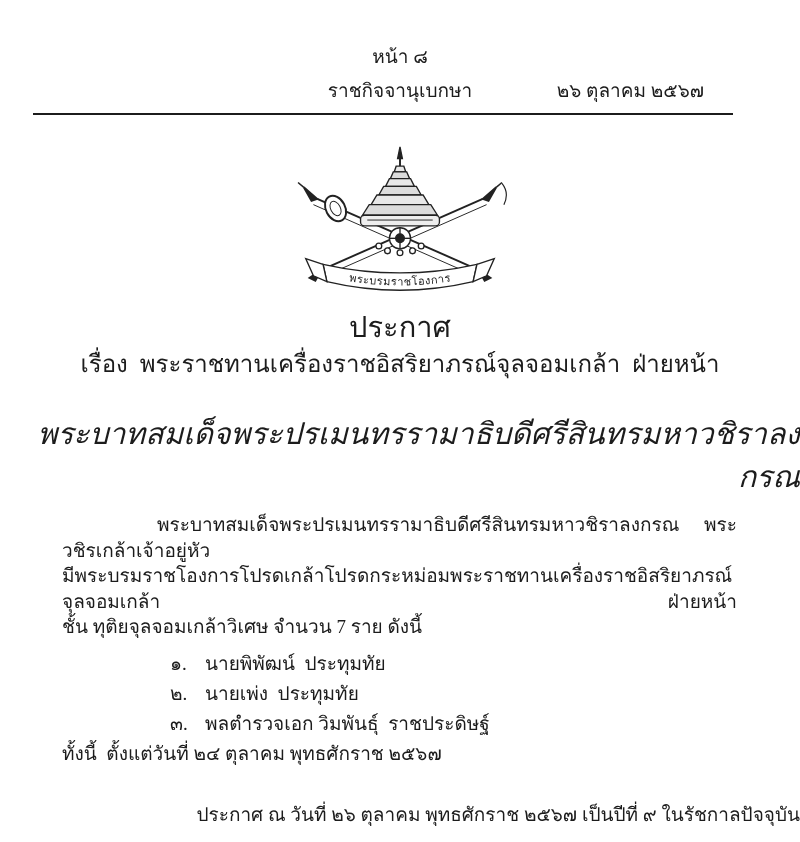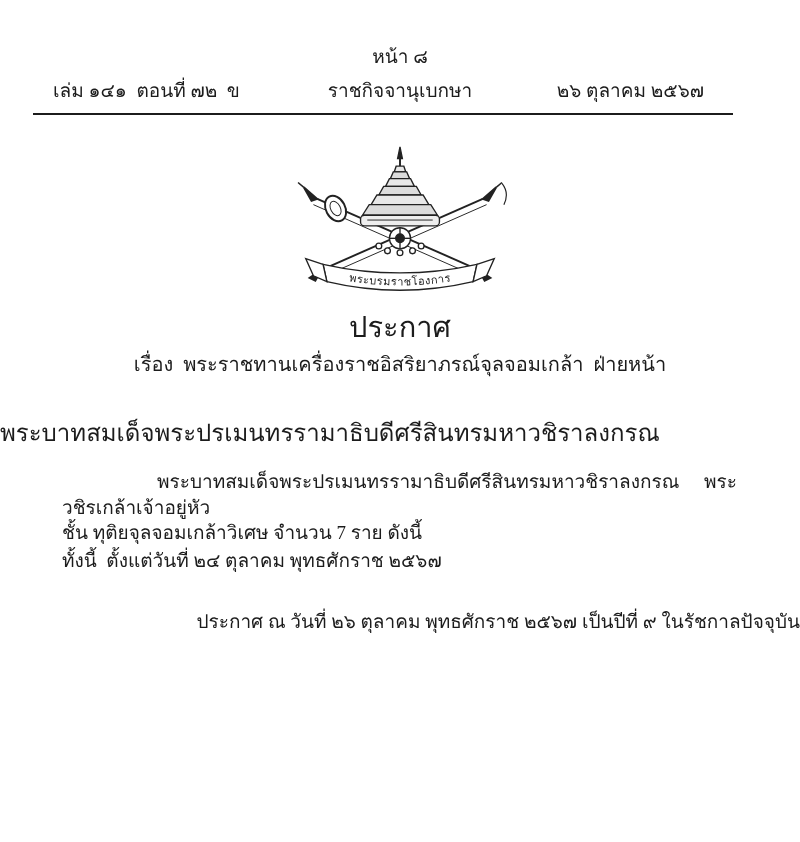--- a/index.html
+++ b/index.html
@@ -46,28 +46,29 @@
   
   .doc-title {
     margin-top: 12px;
     text-align: center;
     font-size: 29px;
     line-height: 36px;
   }
   .doc-subject {
     margin-top: 5px;
     text-align: center;
-    font-size: 20px;
+    font-size: 24px;
     line-height: 28px;
   }
   .royal-name {
     margin-top: 34px;
-    text-align: left;
-    font-size: 24px;
+    text-align: right;
+    font-size: 30px;
     line-height: 43px;
+    font-style: italic;
   }
   .body-block {
     margin: 14px 63px 0 62px;
     font-size: 19px;
   }
   .body-line { line-height: 25.5px; }
   .jline { text-align: justify; text-align-last: justify; }
   .indent { text-indent: 95px; }
   .recipients { margin-top: 9px; }
   .recipient { padding-left: 108px; line-height: 30px; }
@@ -80,21 +81,20 @@
     line-height: 28px;
   }
 </style>
 </head>
 <body>
 
 <div class="page">
 
   <div class="page-no">หน้า ๘</div>
   <div class="header-row">
-    <span class="h-left pre">เล่ม ๑๔๑  ตอนที่ ๗๒  ข</span>
     <span class="h-center">ราชกิจจานุเบกษา</span>
     <span class="h-right">๒๖ ตุลาคม ๒๕๖๗</span>
   </div>
   <div class="rule"></div>
 
   <div class="emblem-wrap">
     <svg width="252" height="152" viewBox="0 0 260 158" fill="none" stroke="#222222" stroke-width="1.4">
 
       <g stroke-width="2">
         <line x1="44" y1="56" x2="212" y2="130"></line>
@@ -155,21 +155,33 @@
 
   <div class="doc-title">ประกาศ</div>
   <div class="doc-subject pre">เรื่อง  พระราชทานเครื่องราชอิสริยาภรณ์จุลจอมเกล้า  ฝ่ายหน้า</div>
 
   <div class="royal-name">
     <div>พระบาทสมเด็จพระปรเมนทรรามาธิบดีศรีสินทรมหาวชิราลงกรณ</div>
   </div>
 
   <div class="body-block">
     <div class="body-line jline indent">พระบาทสมเด็จพระปรเมนทรรามาธิบดีศรีสินทรมหาวชิราลงกรณ พระวชิรเกล้าเจ้าอยู่หัว</div>
+    <div class="body-line jline">มีพระบรมราชโองการโปรดเกล้าโปรดกระหม่อมพระราชทานเครื่องราชอิสริยาภรณ์จุลจอมเกล้า ฝ่ายหน้า</div>
     <div class="body-line">ชั้น ทุติยจุลจอมเกล้าวิเศษ จำนวน 7 ราย ดังนี้</div>
 
+    <div class="recipients">
+      <div class="recipient">
+        <span class="num">๑.</span><span class="pre">นายพิพัฒน์  ประทุมทัย</span>
+      </div>
+      <div class="recipient">
+        <span class="num">๒.</span><span class="pre">นายเพ่ง  ประทุมทัย</span>
+      </div>
+      <div class="recipient">
+        <span class="num">๓.</span><span class="pre">พลตำรวจเอก วิมพันธุ์  ราชประดิษฐ์</span>
+      </div>
+    </div>
 
     <div class="effective-line pre">ทั้งนี้  ตั้งแต่วันที่ ๒๔ ตุลาคม พุทธศักราช ๒๕๖๗</div>
   </div>
 
   <div class="issued-line">ประกาศ ณ วันที่ ๒๖ ตุลาคม พุทธศักราช ๒๕๖๗ เป็นปีที่ ๙ ในรัชกาลปัจจุบัน</div>
 
 </div>
 
 </body></html>

